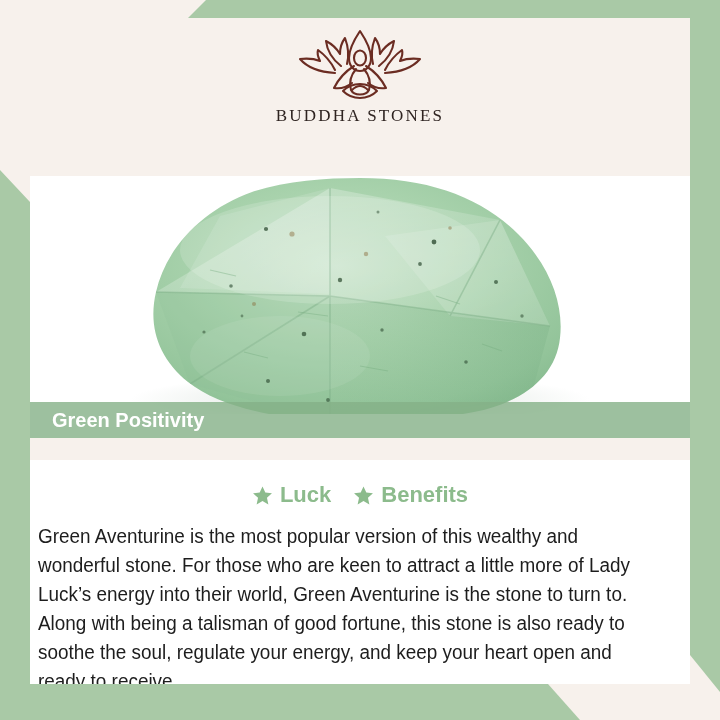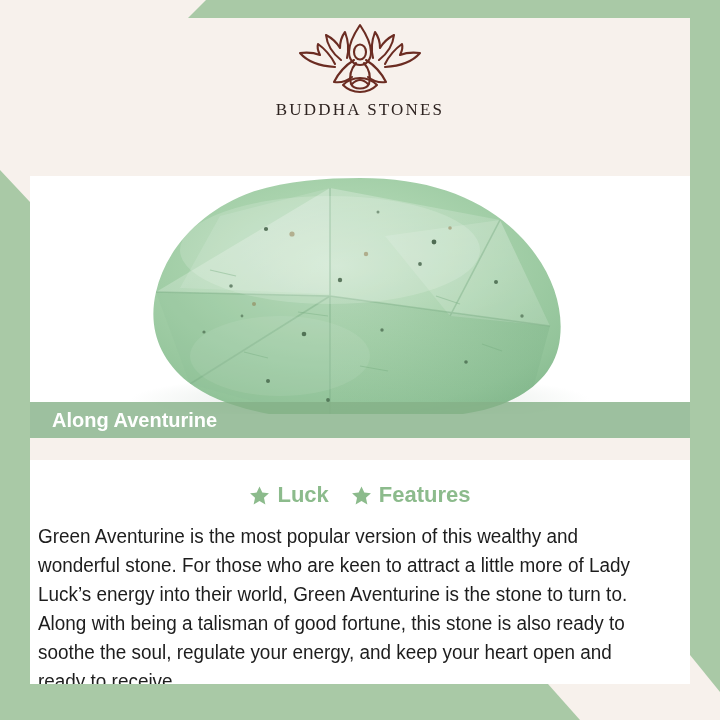--- a/index.html
+++ b/index.html
@@ -72,21 +72,21 @@
   .header {
     position: relative;
     height: 158px;
     background: #f7f1ec;
   }
 
   .logo-wrap {
     position: absolute;
     left: 0;
     right: 0;
-    top: 4px;
+    top: 10px;
     display: flex;
     flex-direction: column;
     align-items: center;
   }
   .logo-mark {
     width: 132px;
     height: 76px;
     display: block;
   }
   .logo-word {
@@ -334,41 +334,41 @@
             <path d="M406 120 l24 8"></path>
             <path d="M330 190 l28 5"></path>
             <path d="M452 168 l20 7"></path>
             <path d="M214 176 l24 6"></path>
           </g>
         </g>
       </svg>
     </div>
 
     <div class="caption-band">
-      <div class="caption-text" style="margin-left:22px;">Along Aventurine</div>
+      <div class="caption-text" style="margin-left:22px;">Green Positivity</div>
     </div>
     <div class="cream-strip"></div>
 
     <div class="body-area">
 
       <div class="benefits">
 
         <div class="benefit">
           <svg class="star-icon" viewBox="0 0 24 24">
             <path d="M12 1.6 L15.2 8.7 L22.8 9.5 L17.1 14.6 L18.7 22.2 L12 18.3 L5.3 22.2 L6.9 14.6 L1.2 9.5 L8.8 8.7 Z" fill="#8cbb8c"></path>
           </svg>
           <span class="benefit-label">Luck</span>
         </div>
 
 
         <div class="benefit">
           <svg class="star-icon" viewBox="0 0 24 24">
             <path d="M12 1.6 L15.2 8.7 L22.8 9.5 L17.1 14.6 L18.7 22.2 L12 18.3 L5.3 22.2 L6.9 14.6 L1.2 9.5 L8.8 8.7 Z" fill="#8cbb8c"></path>
           </svg>
-          <span class="benefit-label">Features</span>
+          <span class="benefit-label">Benefits</span>
         </div>
 
       </div>
 
       <p class="paragraph">Green Aventurine is the most popular version of this wealthy and wonderful stone. For those who are keen to attract a little more of Lady Luck’s energy into their world, Green Aventurine is the stone to turn to. Along with being a talisman of good fortune, this stone is also ready to soothe the soul, regulate your energy, and keep your heart open and ready to receive.</p>
 
     </div>
 
   </div>
 </div>

